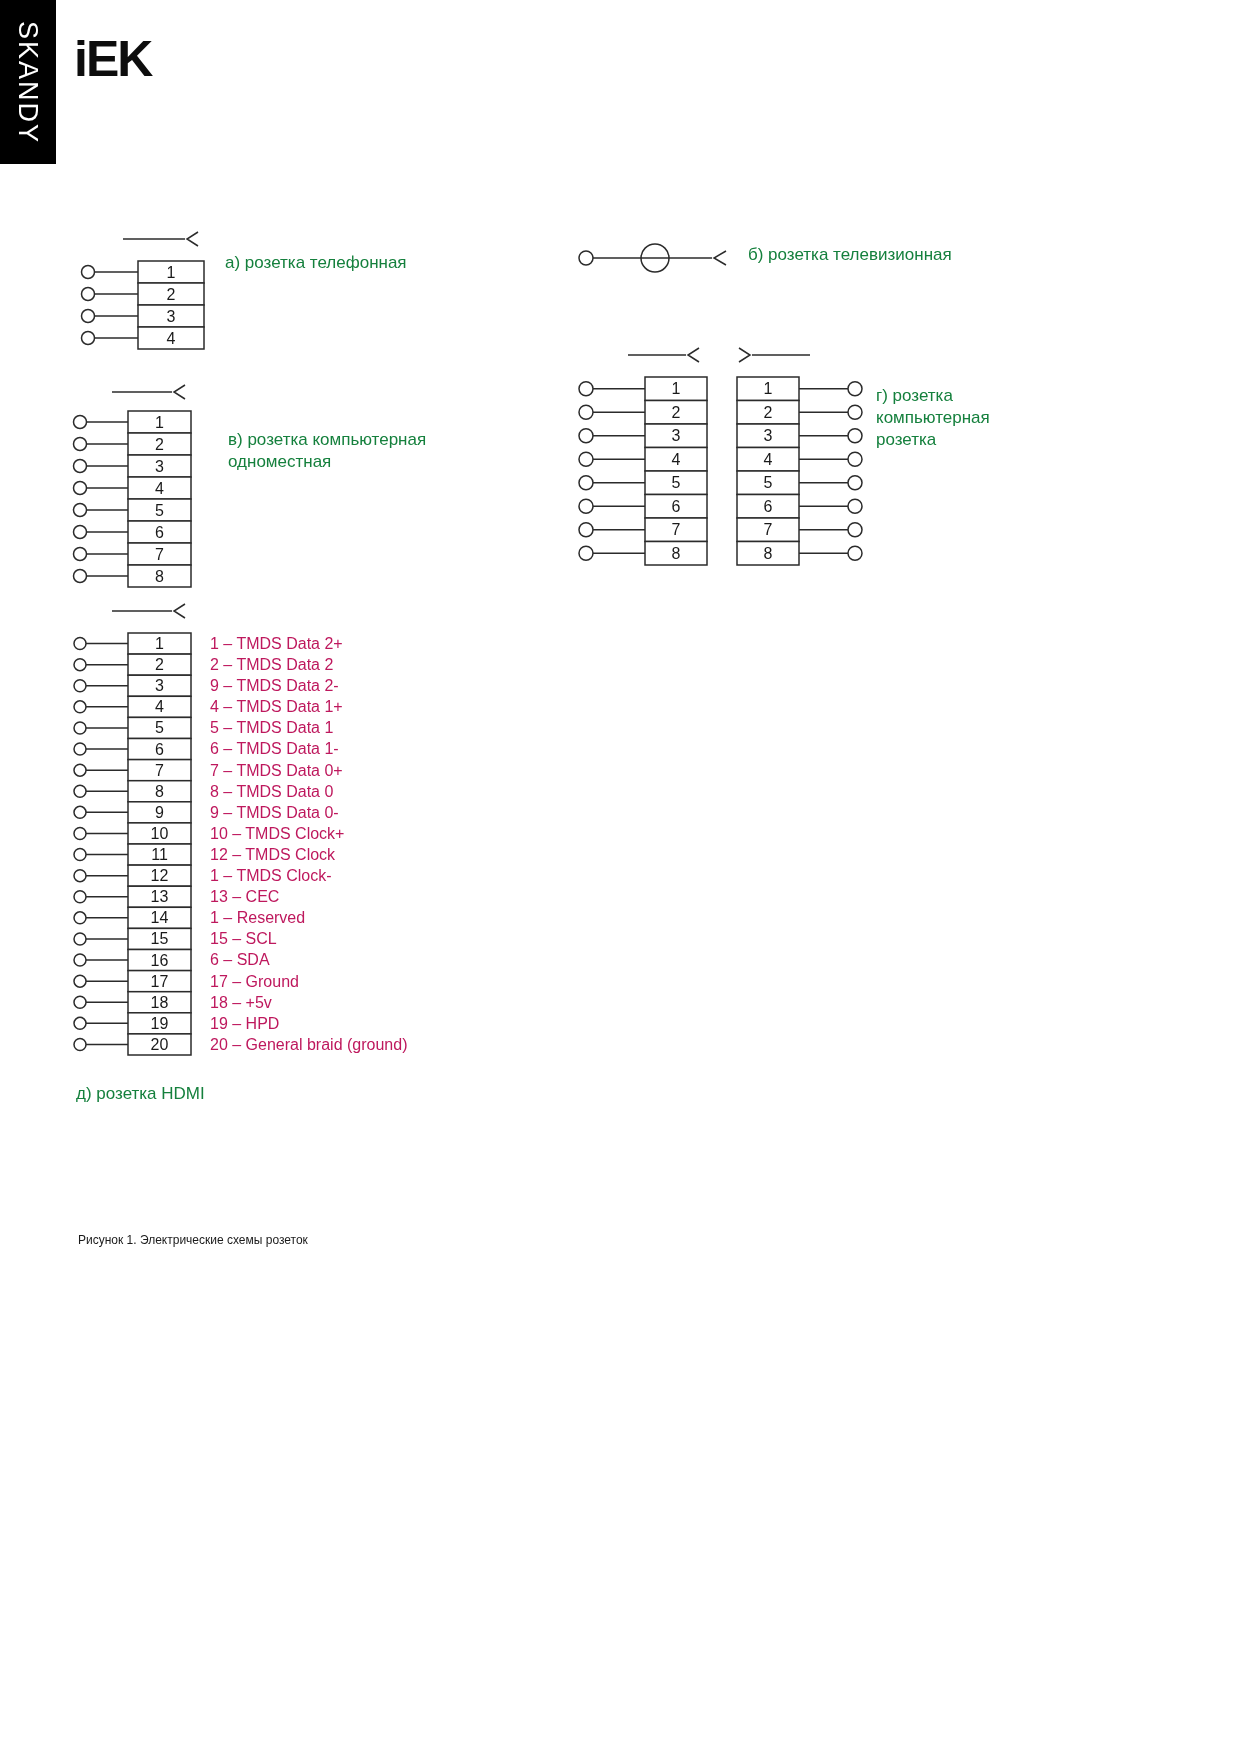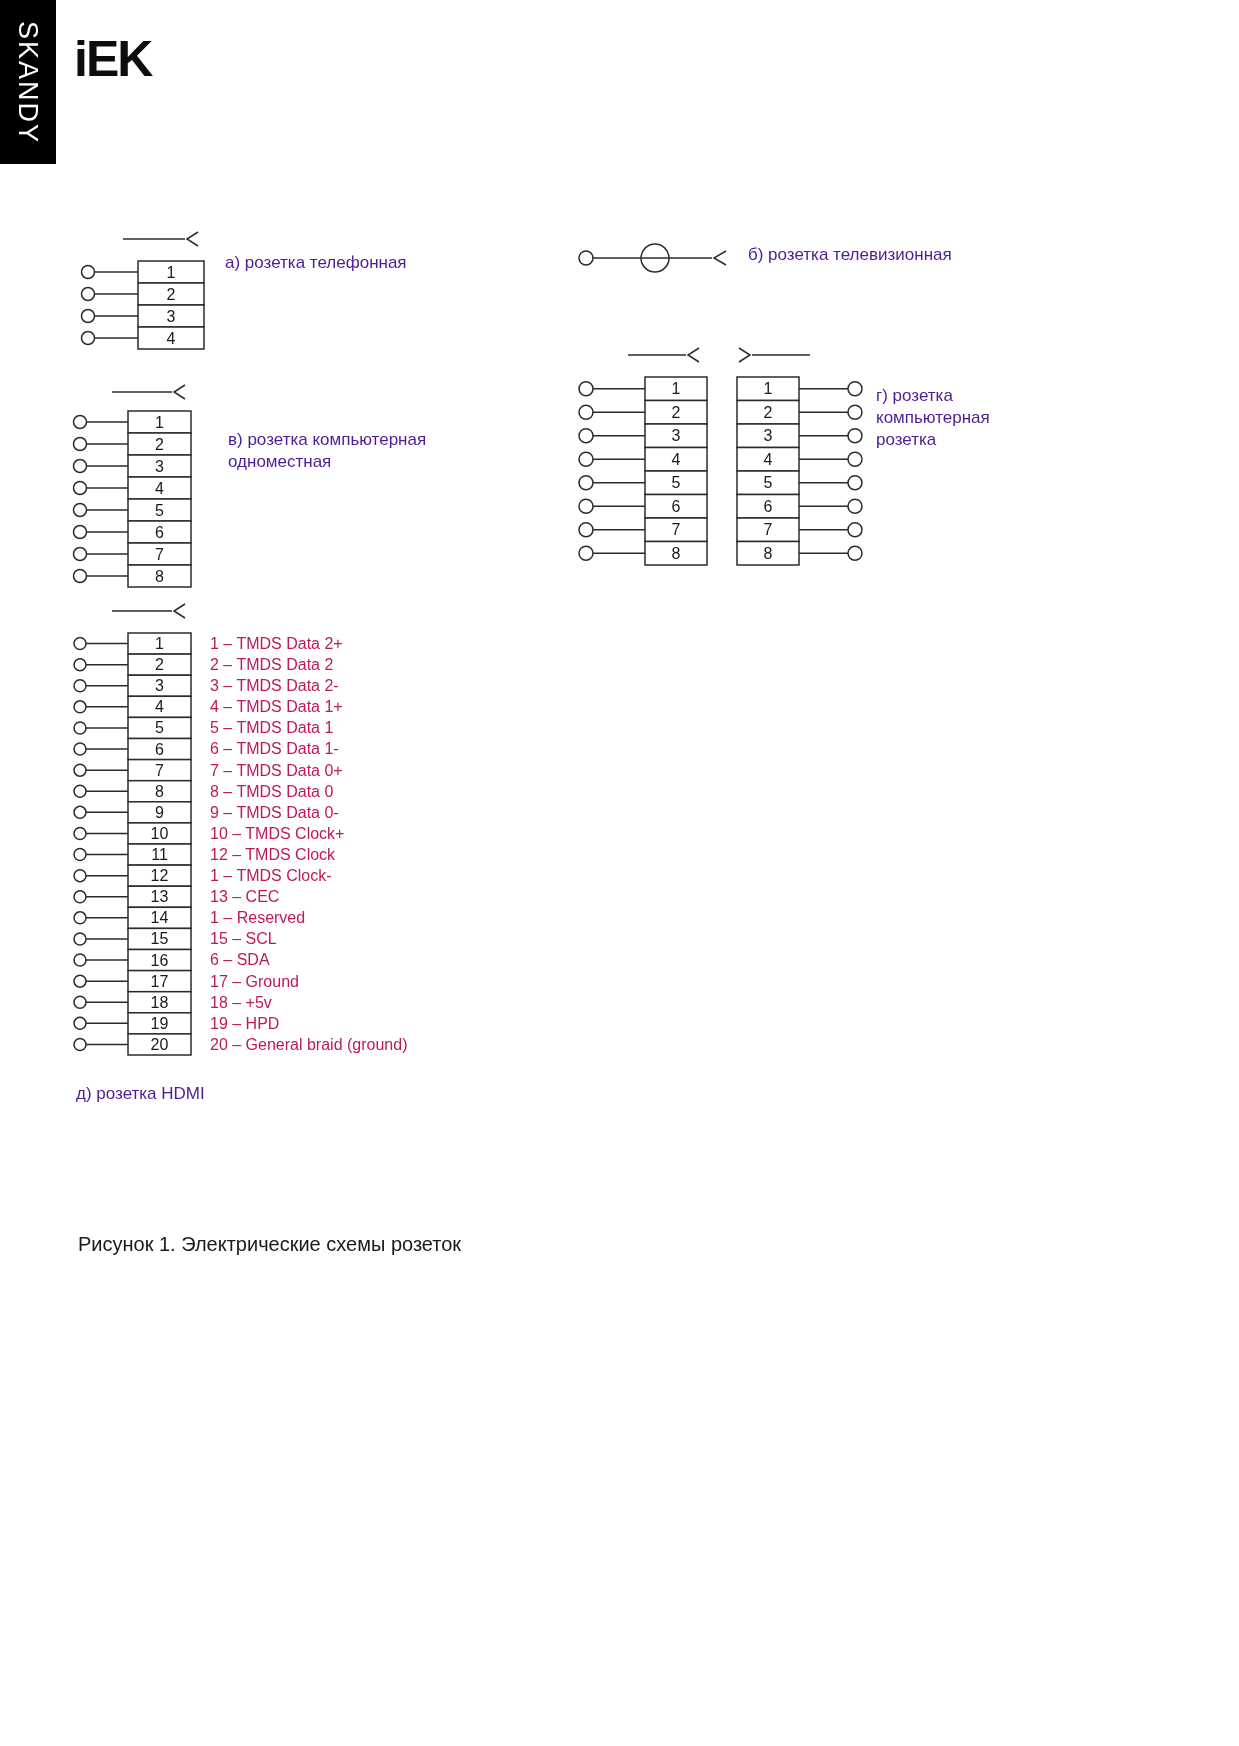--- a/index.html
+++ b/index.html
@@ -38,33 +38,33 @@
   .arr  { stroke:#2b2b2b; stroke-width:1.5; fill:none; stroke-linejoin:miter; }
   .box  { fill:#ffffff; stroke:#2b2b2b; stroke-width:1.5; }
   .term { fill:#ffffff; stroke:#2b2b2b; stroke-width:1.5; }
   .bigterm { fill:none; stroke:#2b2b2b; stroke-width:1.5; }
   .pin-num {
     font-family:"Liberation Sans", sans-serif;
     font-size:16px; fill:#1a1a1a; text-anchor:middle;
   }
 
   
-  .lbl { position:absolute; font-size:17px; line-height:22px; color:#4c1d95; }
+  .lbl { position:absolute; font-size:17px; line-height:22px; color:#15803d; }
   .lbl-a { left:225px; top:252px; }
   .lbl-b { left:748px; top:244px; }
   .lbl-v { left:228px; top:429px; }
   .lbl-g { left:876px; top:385px; }
   .lbl-d { left:76px;  top:1083px; }
 
   .hdmi-funcs { position:absolute; left:210px; top:633px; font-size:16px; color:#be185d; }
   .hdmi-func  { height:21.1px; line-height:21.1px; white-space:nowrap; }
 
   .caption {
     position:absolute; left:78px; top:1233px;
-    font-size:20px; color:#1a1a1a;
+    font-size:12px; color:#1a1a1a;
   }
 </style>
 </head>
 <body>
 
 <div class="page">
 
   <div class="spine">
     <span class="spine-text">SKANDY</span>
   </div>
@@ -292,21 +292,21 @@
     </div>
   <div class="lbl lbl-g">
       <div>г) розетка</div>
       <div>компьютерная</div>
       <div>розетка</div>
     </div>
 
   <div id="hdmi-functions" class="hdmi-funcs">
       <div class="hdmi-func">1 – TMDS Data 2+</div>
       <div class="hdmi-func">2 – TMDS Data 2</div>
-      <div class="hdmi-func">3 – TMDS Data 2-</div>
+      <div class="hdmi-func">9 – TMDS Data 2-</div>
       <div class="hdmi-func">4 – TMDS Data 1+</div>
       <div class="hdmi-func">5 – TMDS Data 1</div>
       <div class="hdmi-func">6 – TMDS Data 1-</div>
       <div class="hdmi-func">7 – TMDS Data 0+</div>
       <div class="hdmi-func">8 – TMDS Data 0</div>
       <div class="hdmi-func">9 – TMDS Data 0-</div>
       <div class="hdmi-func">10 – TMDS Clock+</div>
       <div class="hdmi-func">12 – TMDS Clock</div>
       <div class="hdmi-func">1 – TMDS Clock-</div>
       <div class="hdmi-func">13 – CEC</div>

